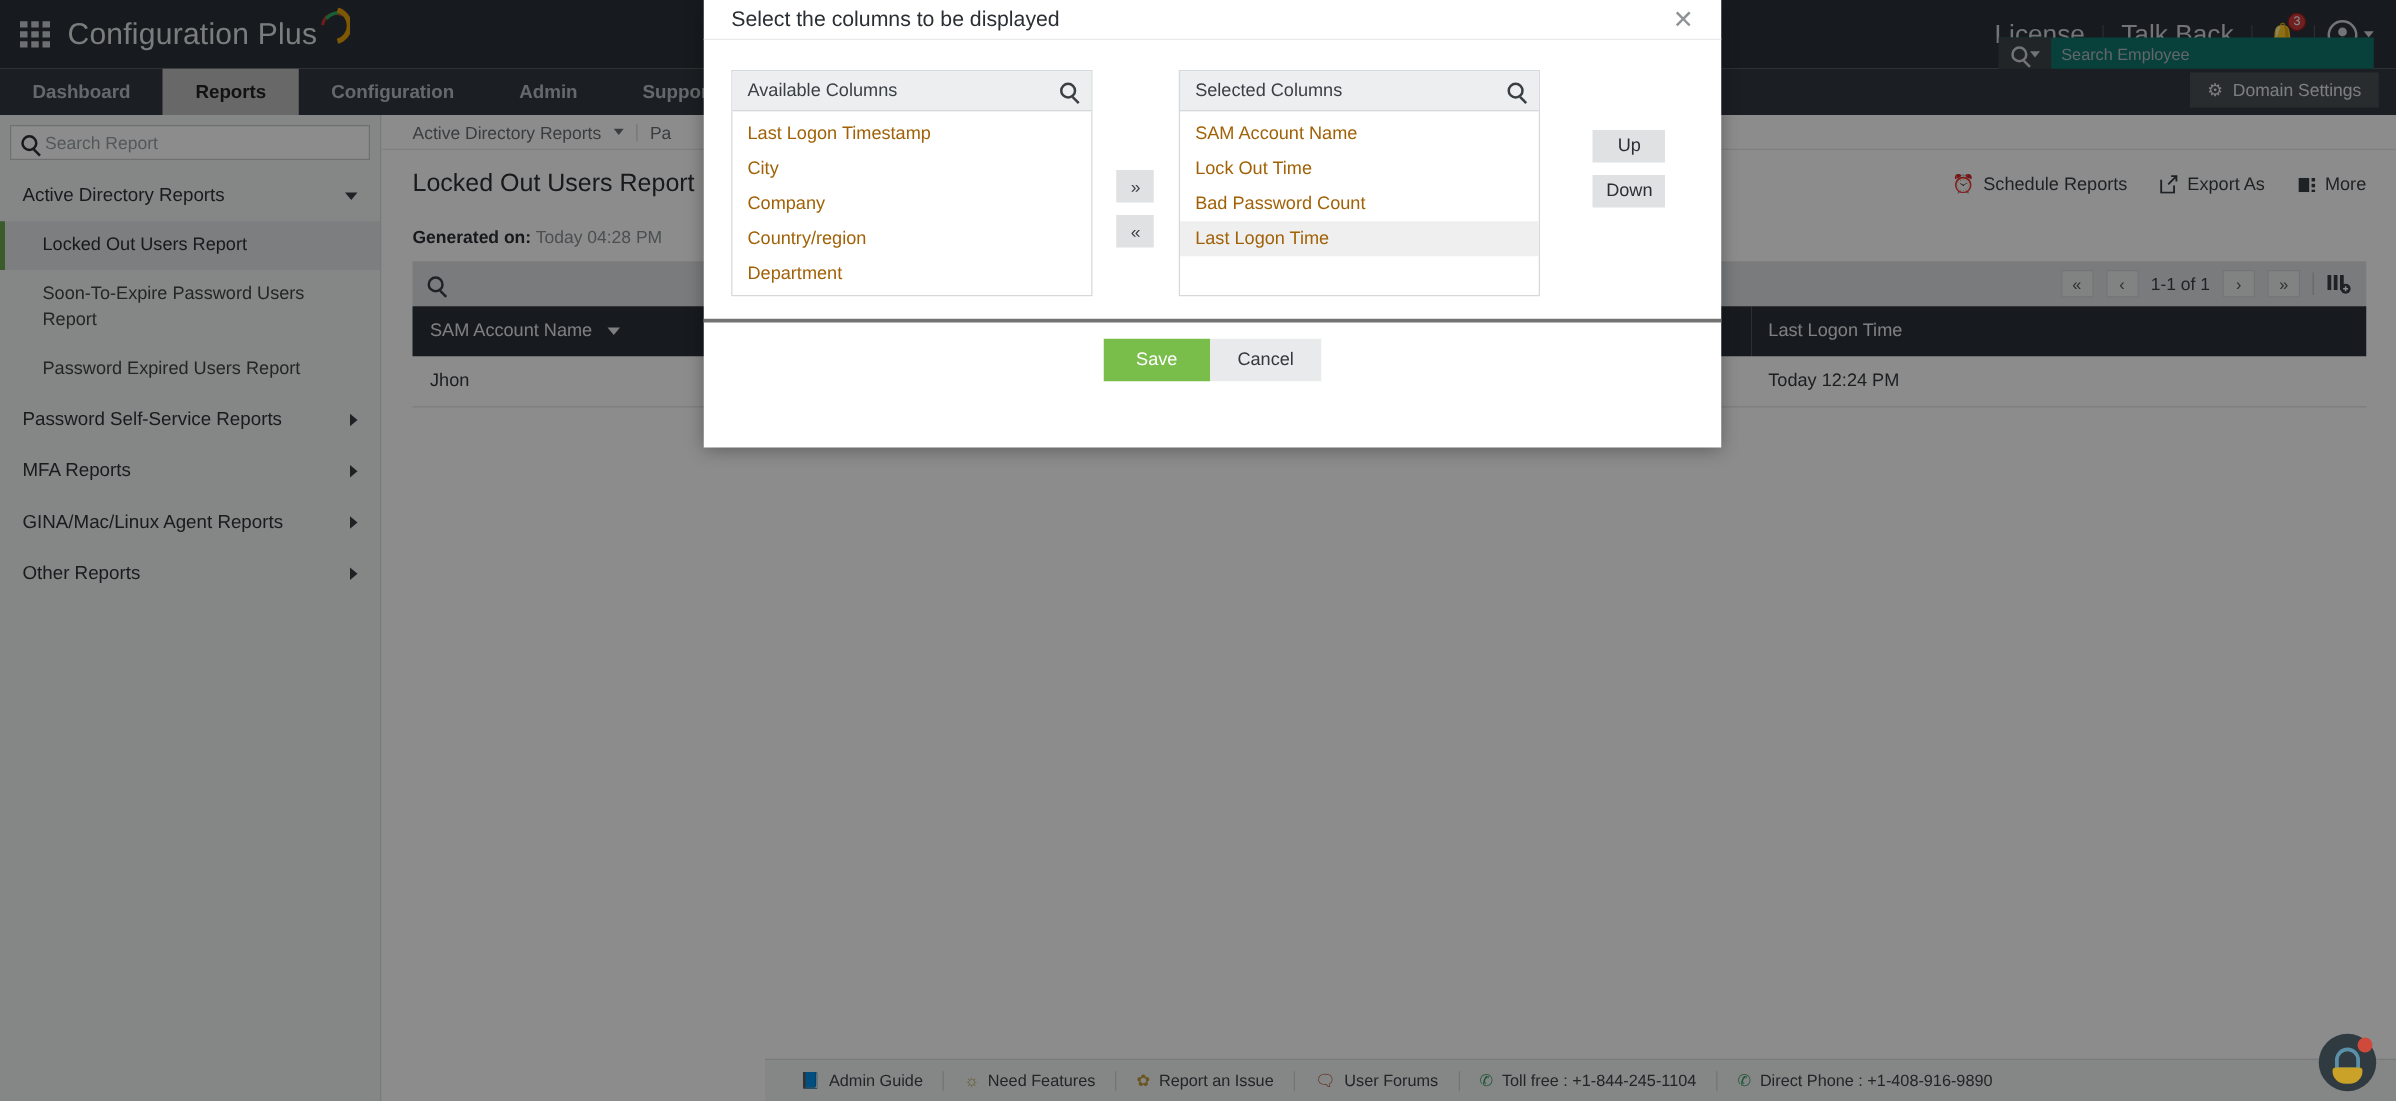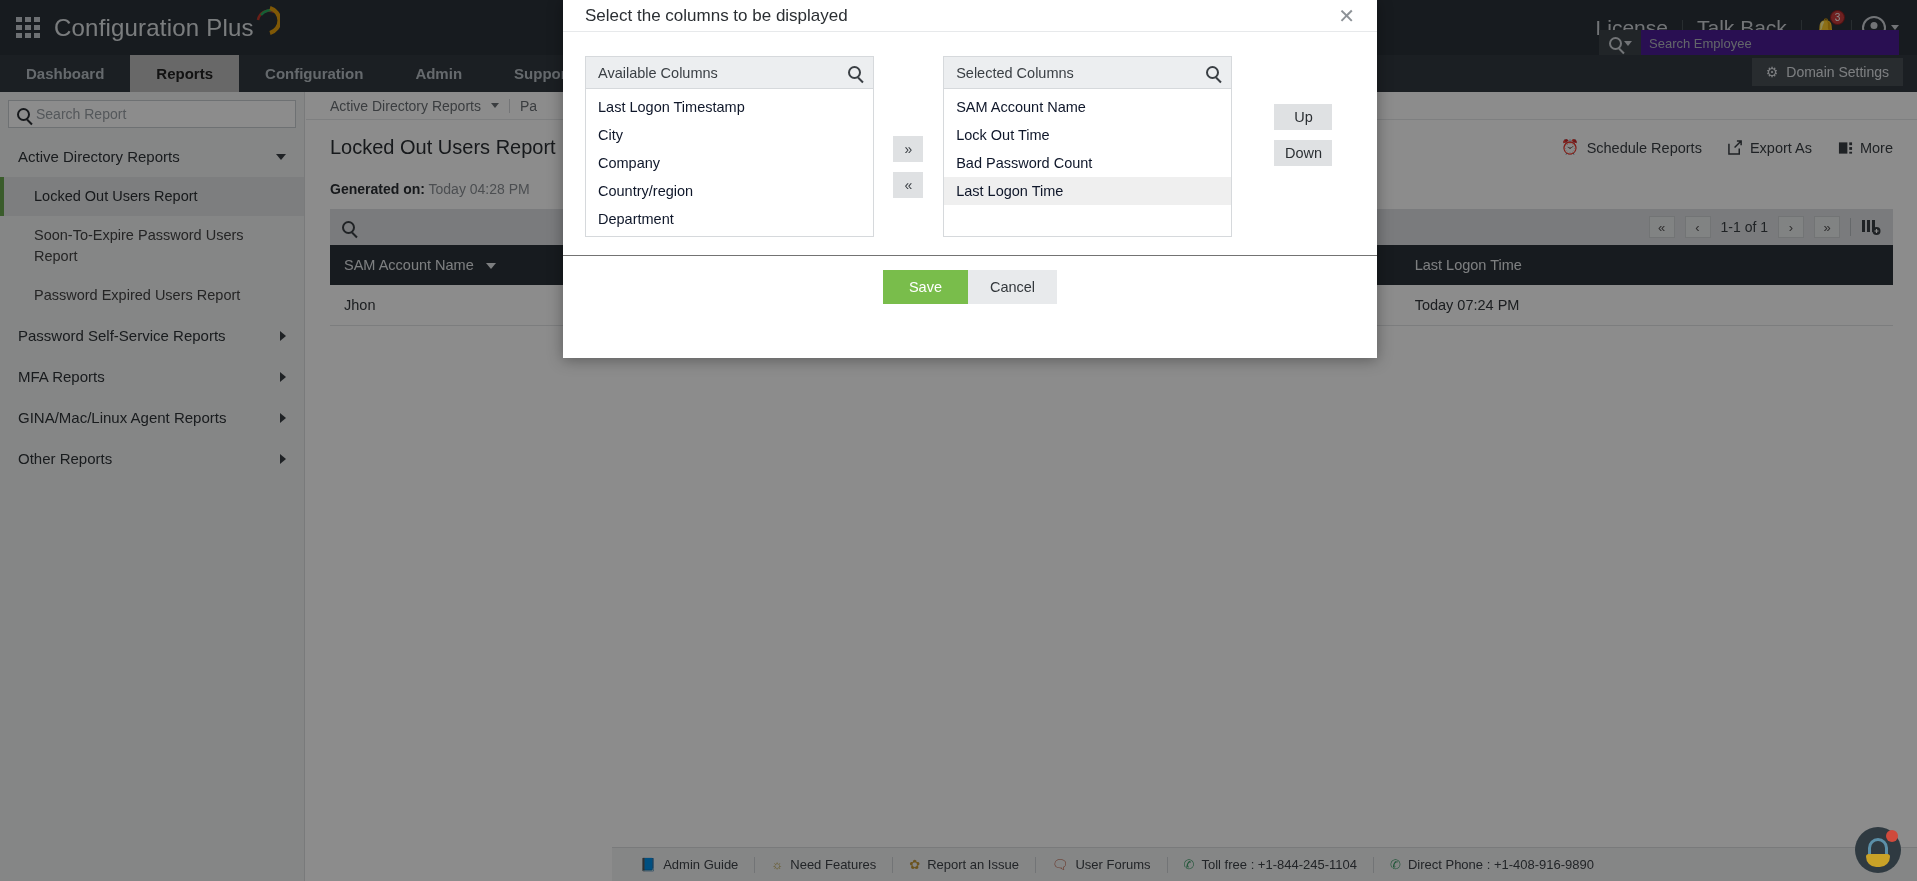--- a/index.html
+++ b/index.html
@@ -44,21 +44,21 @@
   .avatar { width: 24px; height: 24px; border-radius: 50%; border: 2px solid #cfd4d9; position: relative; }
   .avatar::after { content:""; position:absolute; left:50%; top:4px; transform:translateX(-50%);
                    width:7px; height:7px; border-radius:50%; background:#cfd4d9; }
   .avatar::before { content:""; position:absolute; left:50%; bottom:1px; transform:translateX(-50%);
                     width:14px; height:7px; border-radius:7px 7px 0 0; background:#cfd4d9; }
   .caret-sm { width:0;height:0;border-left:4px solid transparent;border-right:4px solid transparent;border-top:5px solid #cfd4d9; }
 
   
   .emp-search {
     position: absolute; right: 18px; top: 30px; width: 300px; height: 26px;
-    background: #4c1d95; display: flex; align-items: center;
+    background: #0f766e; display: flex; align-items: center;
   }
   .emp-search .sbtn { width: 42px; height: 26px; background: #3d444a; display:flex; align-items:center; justify-content:center; gap:2px; cursor:pointer; }
   .emp-search input {
     flex:1; background: transparent; border: 0; outline: none;
     color: #dfe3e6; font-size: 13px; padding: 0 8px;
     font-family: "Liberation Sans", sans-serif;
   }
   .emp-search input::placeholder { color: #b4bbc1; }
 
   
@@ -141,36 +141,36 @@
   .modal-head { height: 32px; display:flex; align-items:center; padding: 0 22px; border-bottom: 1px solid #e7e9eb; }
   .modal-title { font-size: 17px; color: #2b2f33; }
   .modal-close { margin-left:auto; font-size: 20px; color: #8d9297; cursor: pointer; line-height:1; }
   .modal-body { padding: 24px 22px 0 22px; display:flex; }
 
   .col-panel { width: 308px; border: 1px solid #d6d9dc; background:#fff; }
   .col-head { height: 32px; background: #eceef0; border-bottom: 1px solid #d6d9dc;
               display:flex; align-items:center; padding: 0 12px; font-size: 14.5px; color:#3a3f44; }
   .col-head .mag { margin-left: auto; cursor: pointer; }
   .col-list { height: 147px; overflow: hidden; padding-top: 4px; }
-  .col-li { padding: 6px 12px; font-size: 14.5px; color: #0f172a; cursor: pointer; }
+  .col-li { padding: 6px 12px; font-size: 14.5px; color: #a16207; cursor: pointer; }
   .col-li.sel { background: #efefef; }
 
   .xfer { width: 74px; display:flex; flex-direction:column; align-items:center; justify-content:center; gap: 10px; padding-top: 40px; }
   .xfer button {
     width: 30px; height: 26px; background: #dfe1e3; border: 0; cursor: pointer;
     font-size: 14px; color: #3a3f44; font-family: "Liberation Sans", sans-serif;
   }
 
   .updown { width: 110px; display:flex; flex-direction:column; align-items:center; justify-content:flex-start; gap: 10px; padding-top: 48px; margin-left: 20px; }
   .updown button {
     width: 58px; height: 26px; background: #dfe1e3; border: 0; cursor: pointer;
     font-size: 14.5px; color: #2b2f33; font-family: "Liberation Sans", sans-serif;
   }
 
-  .modal-foot { margin-top: 18px; border-top: 1px solid #737373; height: 62px;
+  .modal-foot { margin-top: 18px; border-top: 3px solid #737373; height: 62px;
                 display:flex; align-items:center; justify-content:center; }
   .btn-save { background:#79bd4b; color:#fff; border:0; padding: 9px 26px; font-size: 14.5px;
               cursor:pointer; font-family:"Liberation Sans", sans-serif; }
   .btn-cancel { background:#e8eaec; color:#33383c; border:0; padding: 9px 22px; font-size: 14.5px;
                 cursor:pointer; font-family:"Liberation Sans", sans-serif; }
 
   .mag-ico { display:inline-block; width:13px; height:13px; border:2px solid currentColor; border-radius:50%; position:relative; }
   .mag-ico::after { content:""; position:absolute; right:-5px; bottom:-4px; width:7px; height:2px; background:currentColor; transform:rotate(45deg); }
 </style>
 </head>
@@ -342,21 +342,21 @@
               <th style="width:17.5%">Lock Out Time</th>
               <th style="width:22%">Bad Password Count</th>
               <th>Last Logon Time</th>
             </tr>
           </thead>
           <tbody>
             <tr>
               <td>Jhon</td>
               <td>Today 04:28 PM</td>
               <td>2</td>
-              <td>Today 07:24 PM</td>
+              <td>Today 12:24 PM</td>
             </tr>
           </tbody>
         </table>
       </div>
 
       <div class="footer">
         <div class="f-item">
           <span style="color:#4f8fc0">📘</span>
           <span>Admin Guide</span>
         </div>

